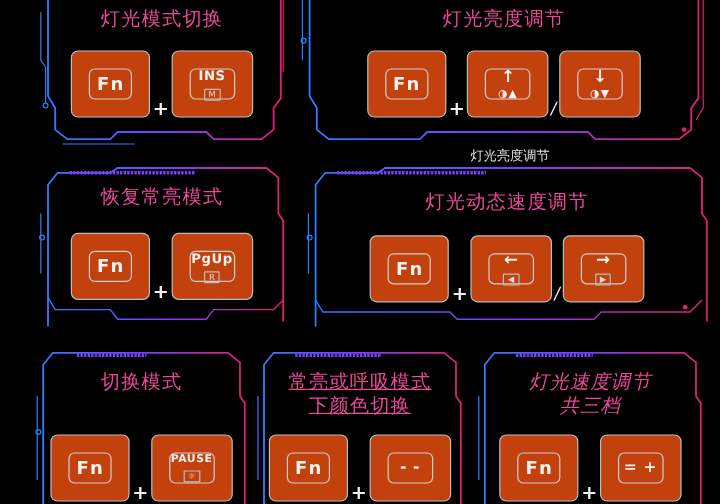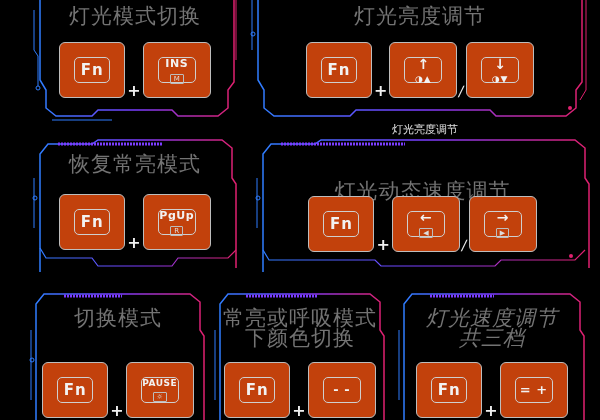--- a/index.html
+++ b/index.html
@@ -1,20 +1,20 @@
 <!DOCTYPE html>
 <html><head>
 <meta charset="utf-8">
 <style>
   html,body{margin:0;padding:0;}
   body{width:600px;height:420px;background:#000;position:relative;overflow:hidden;
        font-family:"DejaVu Sans","Liberation Sans",sans-serif;color:#e8e8e8;}
   .panel{position:absolute;box-sizing:border-box;}
   .frame{position:absolute;left:0;top:0;width:100%;height:100%;overflow:visible;pointer-events:none;}
-  .title{position:absolute;left:0;right:0;text-align:center;color:#737373;font-size:21px;line-height:20px;letter-spacing:1px;}
+  .title{position:absolute;left:0;right:0;text-align:center;color:#ec4899;font-size:16px;line-height:20px;letter-spacing:1px;}
   .keys{position:absolute;left:0;right:0;display:flex;justify-content:center;align-items:flex-end;}
   .key{box-sizing:border-box;border:1.5px solid #bdbdbd;border-radius:6px;padding:14px;background:#c2410c;}
   .key .inner{box-sizing:border-box;width:100%;height:100%;border:1.5px solid #cfcfcf;border-radius:5px;
               display:flex;flex-direction:column;align-items:center;justify-content:center;color:#f2f2f2;}
   .key.fn{width:66px;height:56px;}
   .key.small{width:68px;height:56px;}
   .fn-label{font-family:"DejaVu Sans",sans-serif;font-weight:bold;font-size:15px;letter-spacing:1px;}
   .main-label{font-family:"DejaVu Sans",sans-serif;font-weight:bold;font-size:11px;letter-spacing:0.5px;}
   .sub-box{margin-top:4px;border:1px solid #bdbdbd;font-size:7px;line-height:8px;padding:0 3px;color:#ddd;border-radius:1px;}
   .sep{color:#f0f0f0;font-weight:bold;font-size:16px;margin:0 2px 0 2px;line-height:14px;}
@@ -122,21 +122,21 @@
 
 <div class="panel" style="left:255px;top:138px;width:335px;height:134px;">
   <svg class="frame" viewBox="0 0 335 134">
     <path d="M8 134 V16 L16 6 H60 L66 2 H320 L330 10 V40 L334 46 V130" fill="none" stroke="url(#gradFrame)" stroke-width="1.5"></path>
     <path d="M26 6 H150" fill="none" stroke="#7b3cff" stroke-width="3" stroke-dasharray="2 1"></path>
     <path d="M2 40 V90" fill="none" stroke="#2f7dff" stroke-width="1"></path>
     <circle cx="3" cy="60" r="2" fill="none" stroke="#2f7dff" stroke-width="1"></circle>
     <path d="M8 112 L14 122 H120 L126 128 H240 L246 122 H320 L330 112" fill="none" stroke="url(#gradFrame)" stroke-width="1.2"></path>
     <circle cx="316" cy="118" r="2" fill="#e0206f"></circle>
   </svg>
-  <div class="title" style="top:20px;margin-top:23px;">灯光动态速度调节</div>
+  <div class="title" style="top:20px;">灯光动态速度调节</div>
   <div class="keys" style="top:58px;">
     <div class="key fn">
         <div class="inner">
           <span class="fn-label">Fn</span>
         </div>
       </div>
     <span class="sep">+</span>
     <div class="key small">
         <div class="inner">
           <span class="arrow">←</span>
@@ -178,21 +178,21 @@
       </div>
   </div>
 </div>
 
 <div class="panel" style="left:214px;top:290px;width:172px;height:140px;">
   <svg class="frame" viewBox="0 0 172 140">
     <path d="M6 140 V14 L14 4 H156 L166 12 V40 L170 46 V140" fill="none" stroke="url(#gradFrame)" stroke-width="1.5"></path>
     <path d="M32 6 H104" fill="none" stroke="#7b3cff" stroke-width="3" stroke-dasharray="2 1"></path>
     <path d="M1 40 V110" fill="none" stroke="#2f7dff" stroke-width="1"></path>
   </svg>
-  <div class="title" style="top:18px;">
+  <div class="title" style="top:18px;text-decoration:underline;">
     <div>常亮或呼吸模式</div>
     <div>下颜色切换</div>
   </div>
   <div class="keys" style="top:72px;">
     <div class="key fn">
         <div class="inner">
           <span class="fn-label">Fn</span>
         </div>
       </div>
     <span class="sep">+</span>

